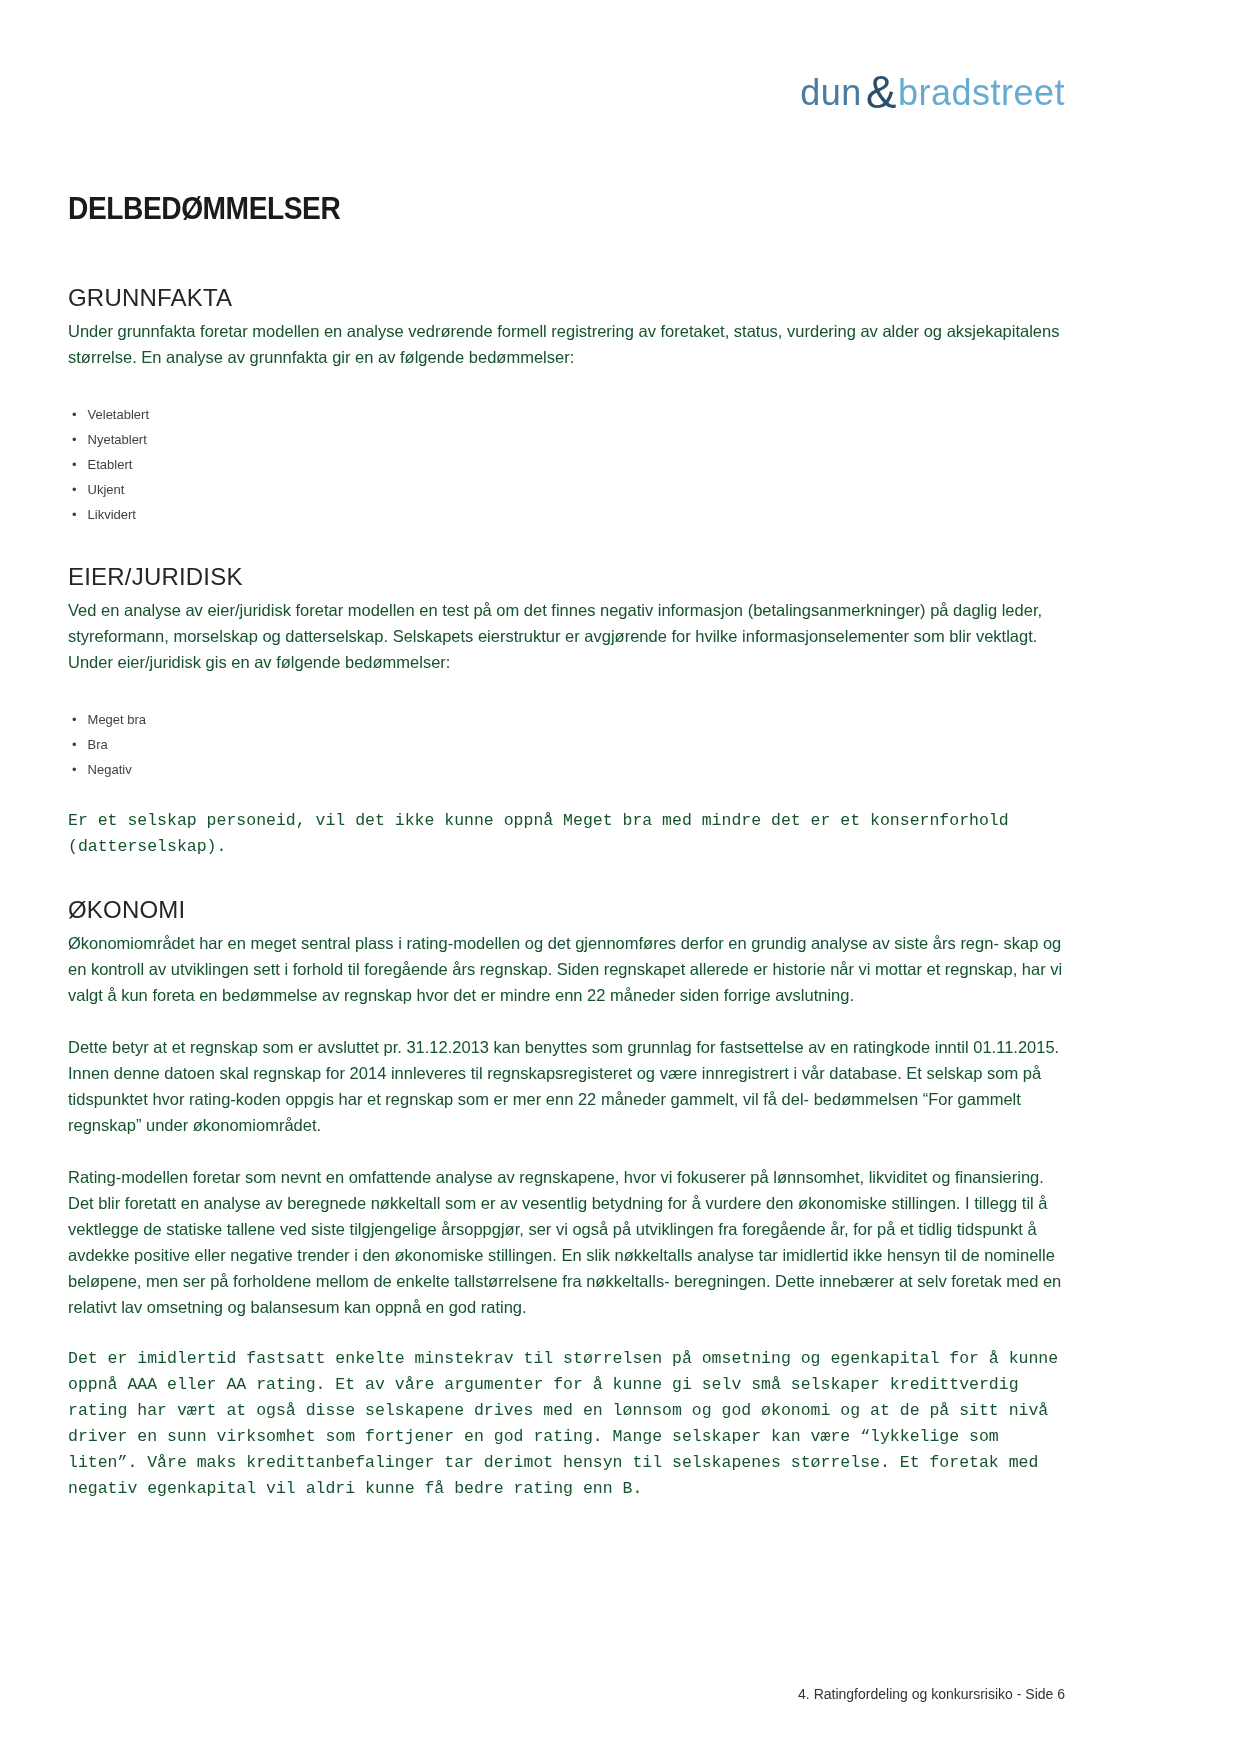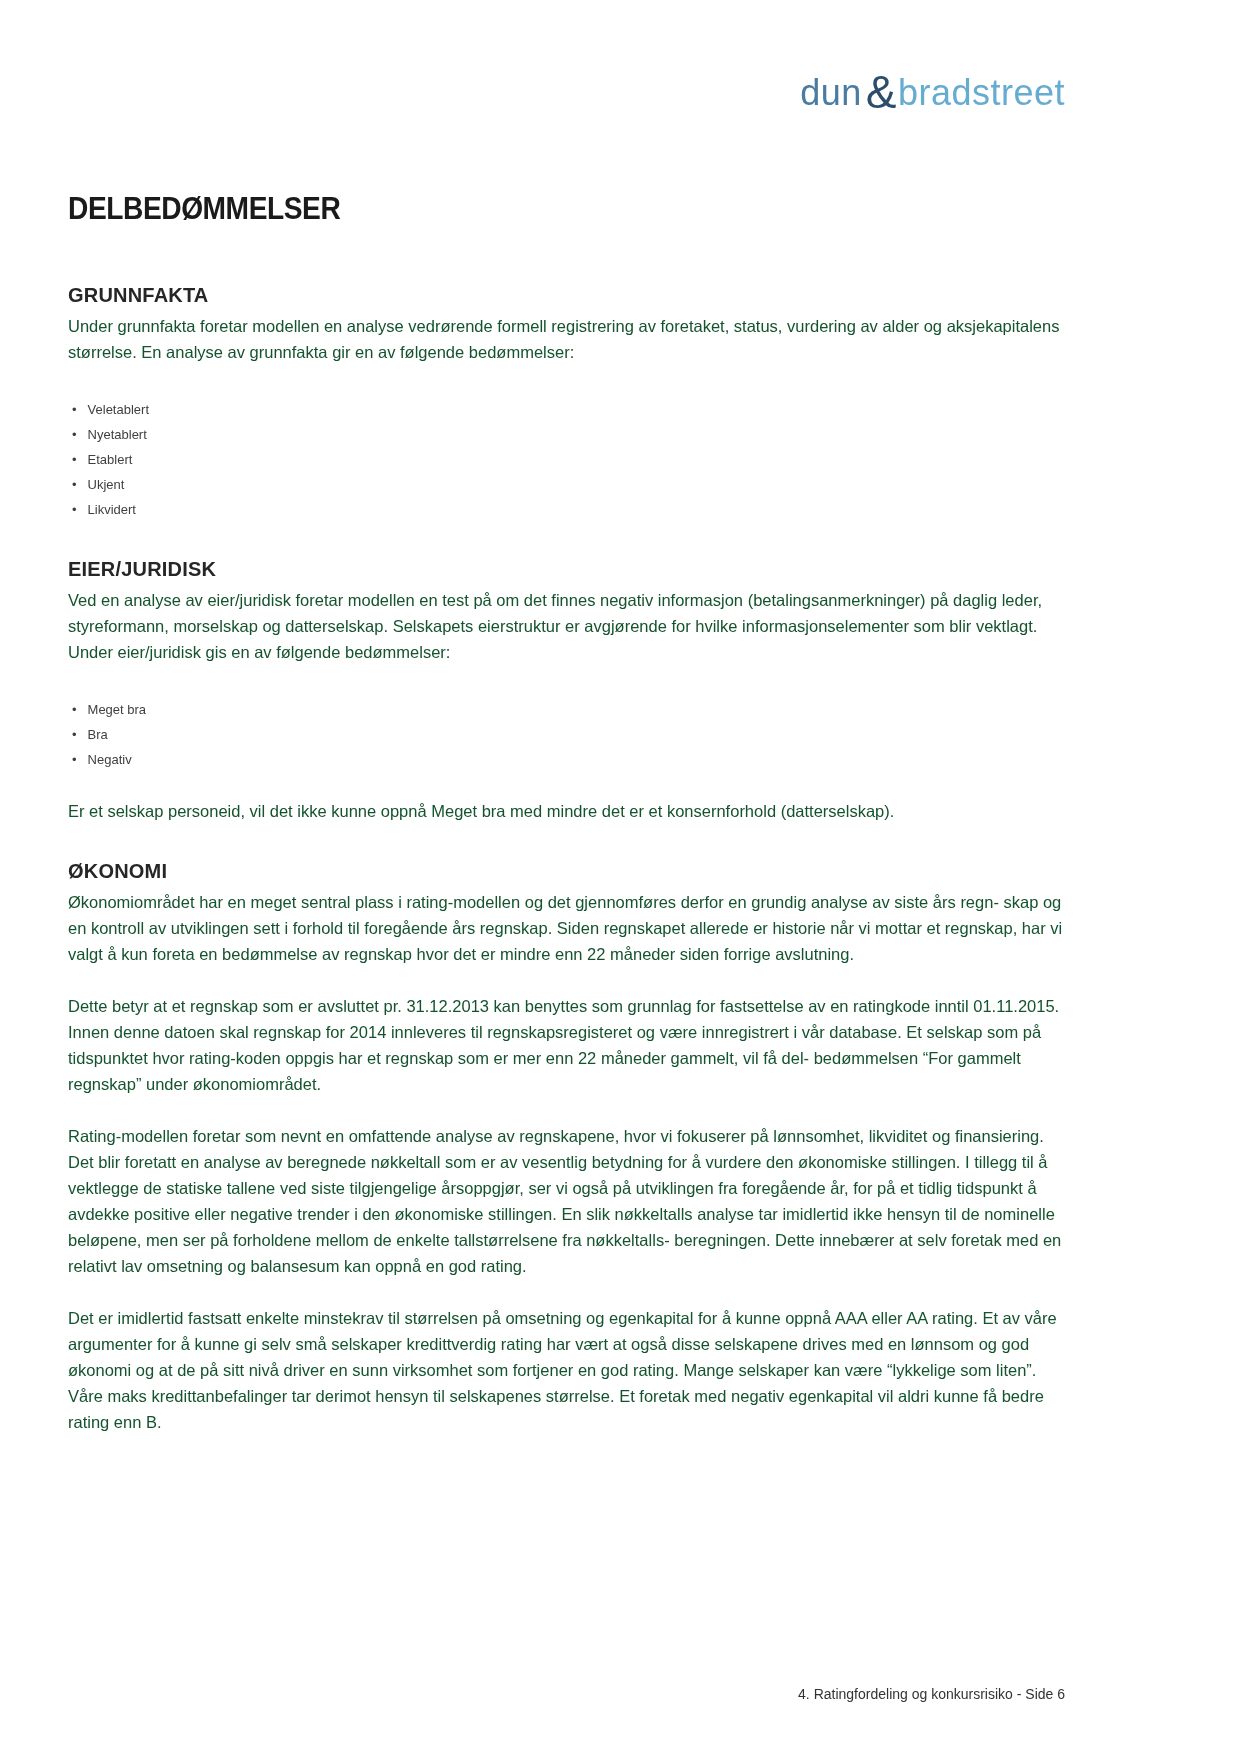--- a/index.html
+++ b/index.html
@@ -53,33 +53,33 @@
     font-weight: 800;
     color: #1b1b1b;
     letter-spacing: -0.5px;
     display: inline-block;
     transform: scaleX(0.88);
     transform-origin: left center;
     white-space: nowrap;
   }
   
   .section-heading {
-    font-size: 20px;
-    font-weight: 700;
+    font-size: 24px;
+    font-weight: 400;
     color: #262626;
     letter-spacing: 0.2px;
     margin: 36px 0 6px 0;
   }
   .para {
     font-size: 16.5px;
     line-height: 26px;
     margin: 0 0 26px 0;
     color: #14532d;
   }
-  .para:last-child { margin-bottom: 0; }
+  .para:last-child { margin-bottom: 0; font-family: Liberation Mono, monospace; }
   .bullet-list {
     list-style: none;
     margin: 0 0 26px 0;
     padding: 6px 0 0 4px;
   }
   .bullet-list li {
     font-size: 13px;
     line-height: 25px;
     color: #3f3f3f;
   }

